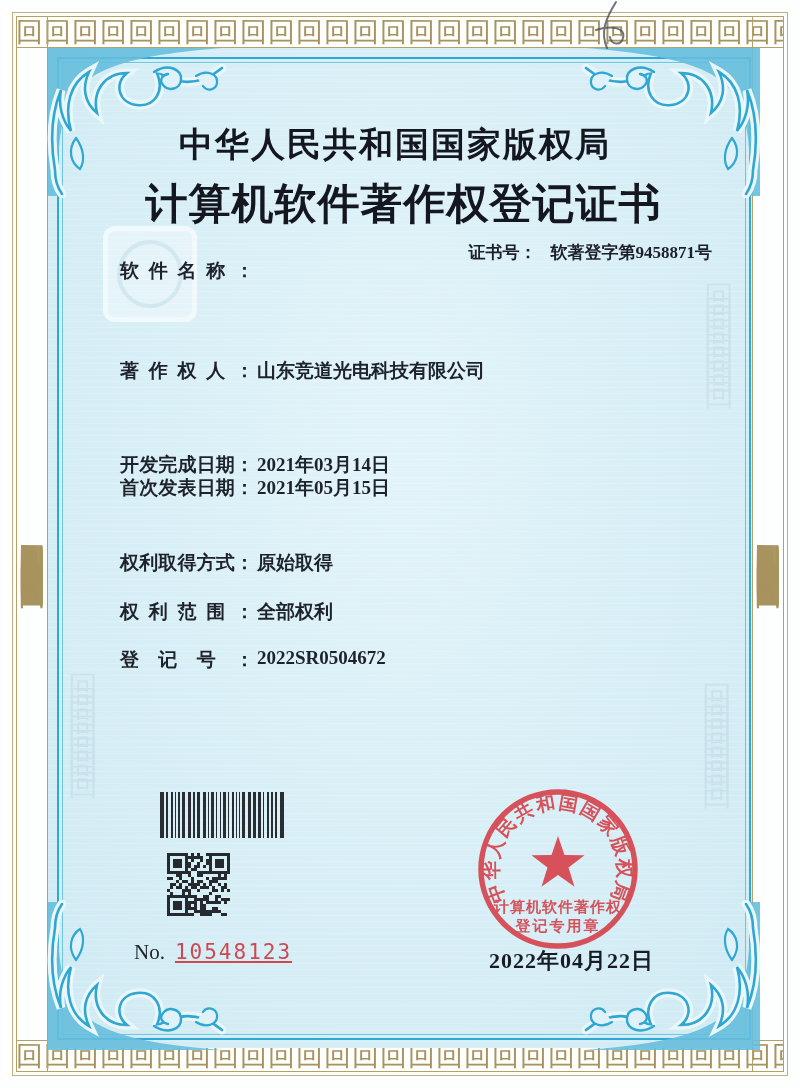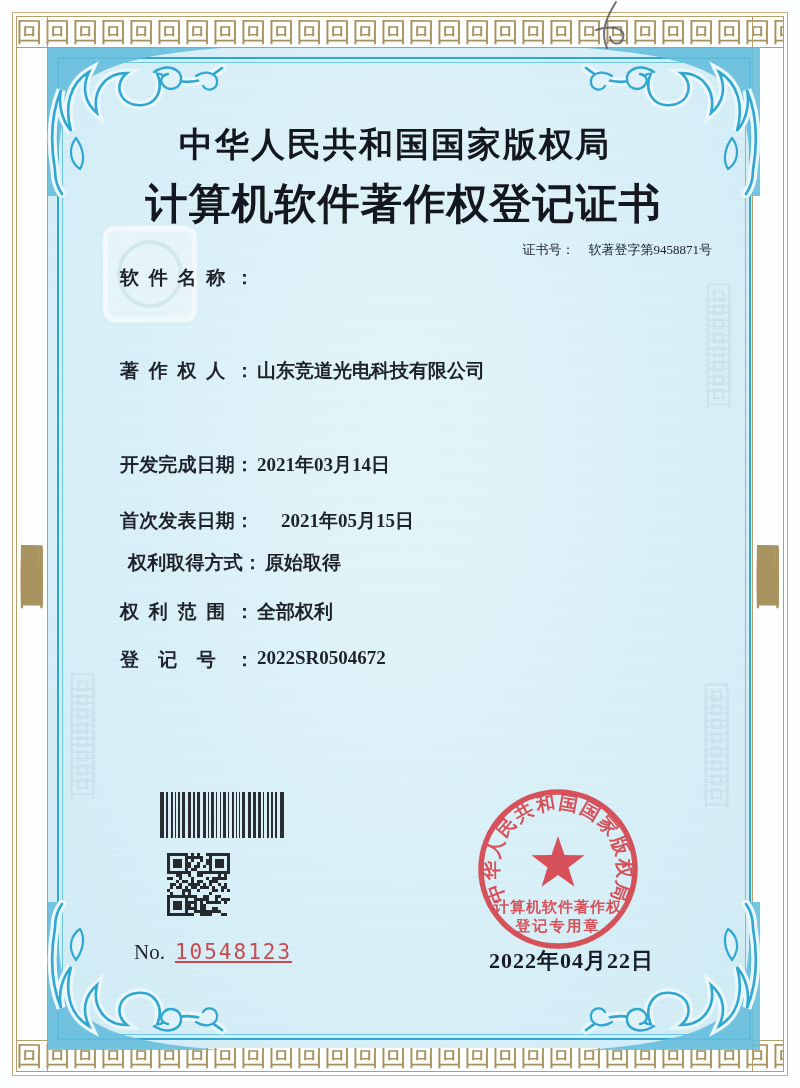--- a/index.html
+++ b/index.html
@@ -49,21 +49,21 @@
   .wm-emblem{position:absolute;left:103px;top:226px;width:94px;height:96px;border-radius:12px;
     background:rgba(255,255,255,.34);box-shadow:inset 0 0 0 5px rgba(255,255,255,.45);}
   .wm-emblem::after{content:"";position:absolute;inset:14px;border-radius:50%;
     border:4px solid rgba(150,195,212,.25);}
 
   
   .authority{position:absolute;left:0;right:10px;top:122px;text-align:center;
     font-size:34px;font-weight:700;letter-spacing:2px;color:#14171f;}
   .cert-title{position:absolute;left:0;right:10px;top:176px;text-align:center;
     font-size:42px;font-weight:700;letter-spacing:1px;color:#14171f;padding-left:17px;}
-  .certno-line{position:absolute;right:88px;top:241px;font-size:13px;font-weight:400;
+  .certno-line{position:absolute;right:88px;top:241px;font-size:17px;font-weight:700;
     color:#1c202a;display:flex;gap:14px;}
 
   .row{position:absolute;left:120px;display:flex;align-items:flex-start;
     font-size:19px;font-weight:700;color:#1e222b;}
   .row .lbl{display:inline-block;width:134px;text-align-last:justify;flex:none;}
   .row .val{margin-left:3px;}
   .val2{margin-top:7px;}
 
   .statement{position:absolute;left:92px;top:688px;width:628px;font-size:19px;
     font-weight:600;color:#262a33;line-height:47px;}
@@ -149,36 +149,36 @@
   <div class="wm-strip meanderwm" style="right:60px;top:660px;height:330px;">回回回回回回回回</div>
   <div class="wm-emblem"></div>
 
   <div class="authority">中华人民共和国国家版权局</div>
   <div class="cert-title">计算机软件著作权登记证书</div>
   <div class="certno-line">
     <span>证书号：</span>
     <span>软著登字第9458871号</span>
   </div>
 
-  <div class="row" style="top:265px;">
+  <div class="row" style="top:258px;">
     <span class="lbl">软件名称：</span>
   </div>
   <div class="row" style="top:358px;">
     <span class="lbl">著作权人：</span>
     <span class="val">山东竞道光电科技有限公司</span>
   </div>
   <div class="row" style="top:452px;">
     <span class="lbl">开发完成日期：</span>
     <span class="val">2021年03月14日</span>
   </div>
-  <div class="row" style="top:508px;gap:24px;">
+  <div class="row" style="top:475px;">
     <span class="lbl">首次发表日期：</span>
     <span class="val">2021年05月15日</span>
   </div>
-  <div class="row" style="top:550px;margin-left:8px;">
+  <div class="row" style="top:550px;">
     <span class="lbl">权利取得方式：</span>
     <span class="val">原始取得</span>
   </div>
   <div class="row" style="top:599px;">
     <span class="lbl">权利范围：</span>
     <span class="val">全部权利</span>
   </div>
   <div class="row" style="top:647px;">
     <span class="lbl">登记号：</span>
     <span class="val">2022SR0504672</span>

